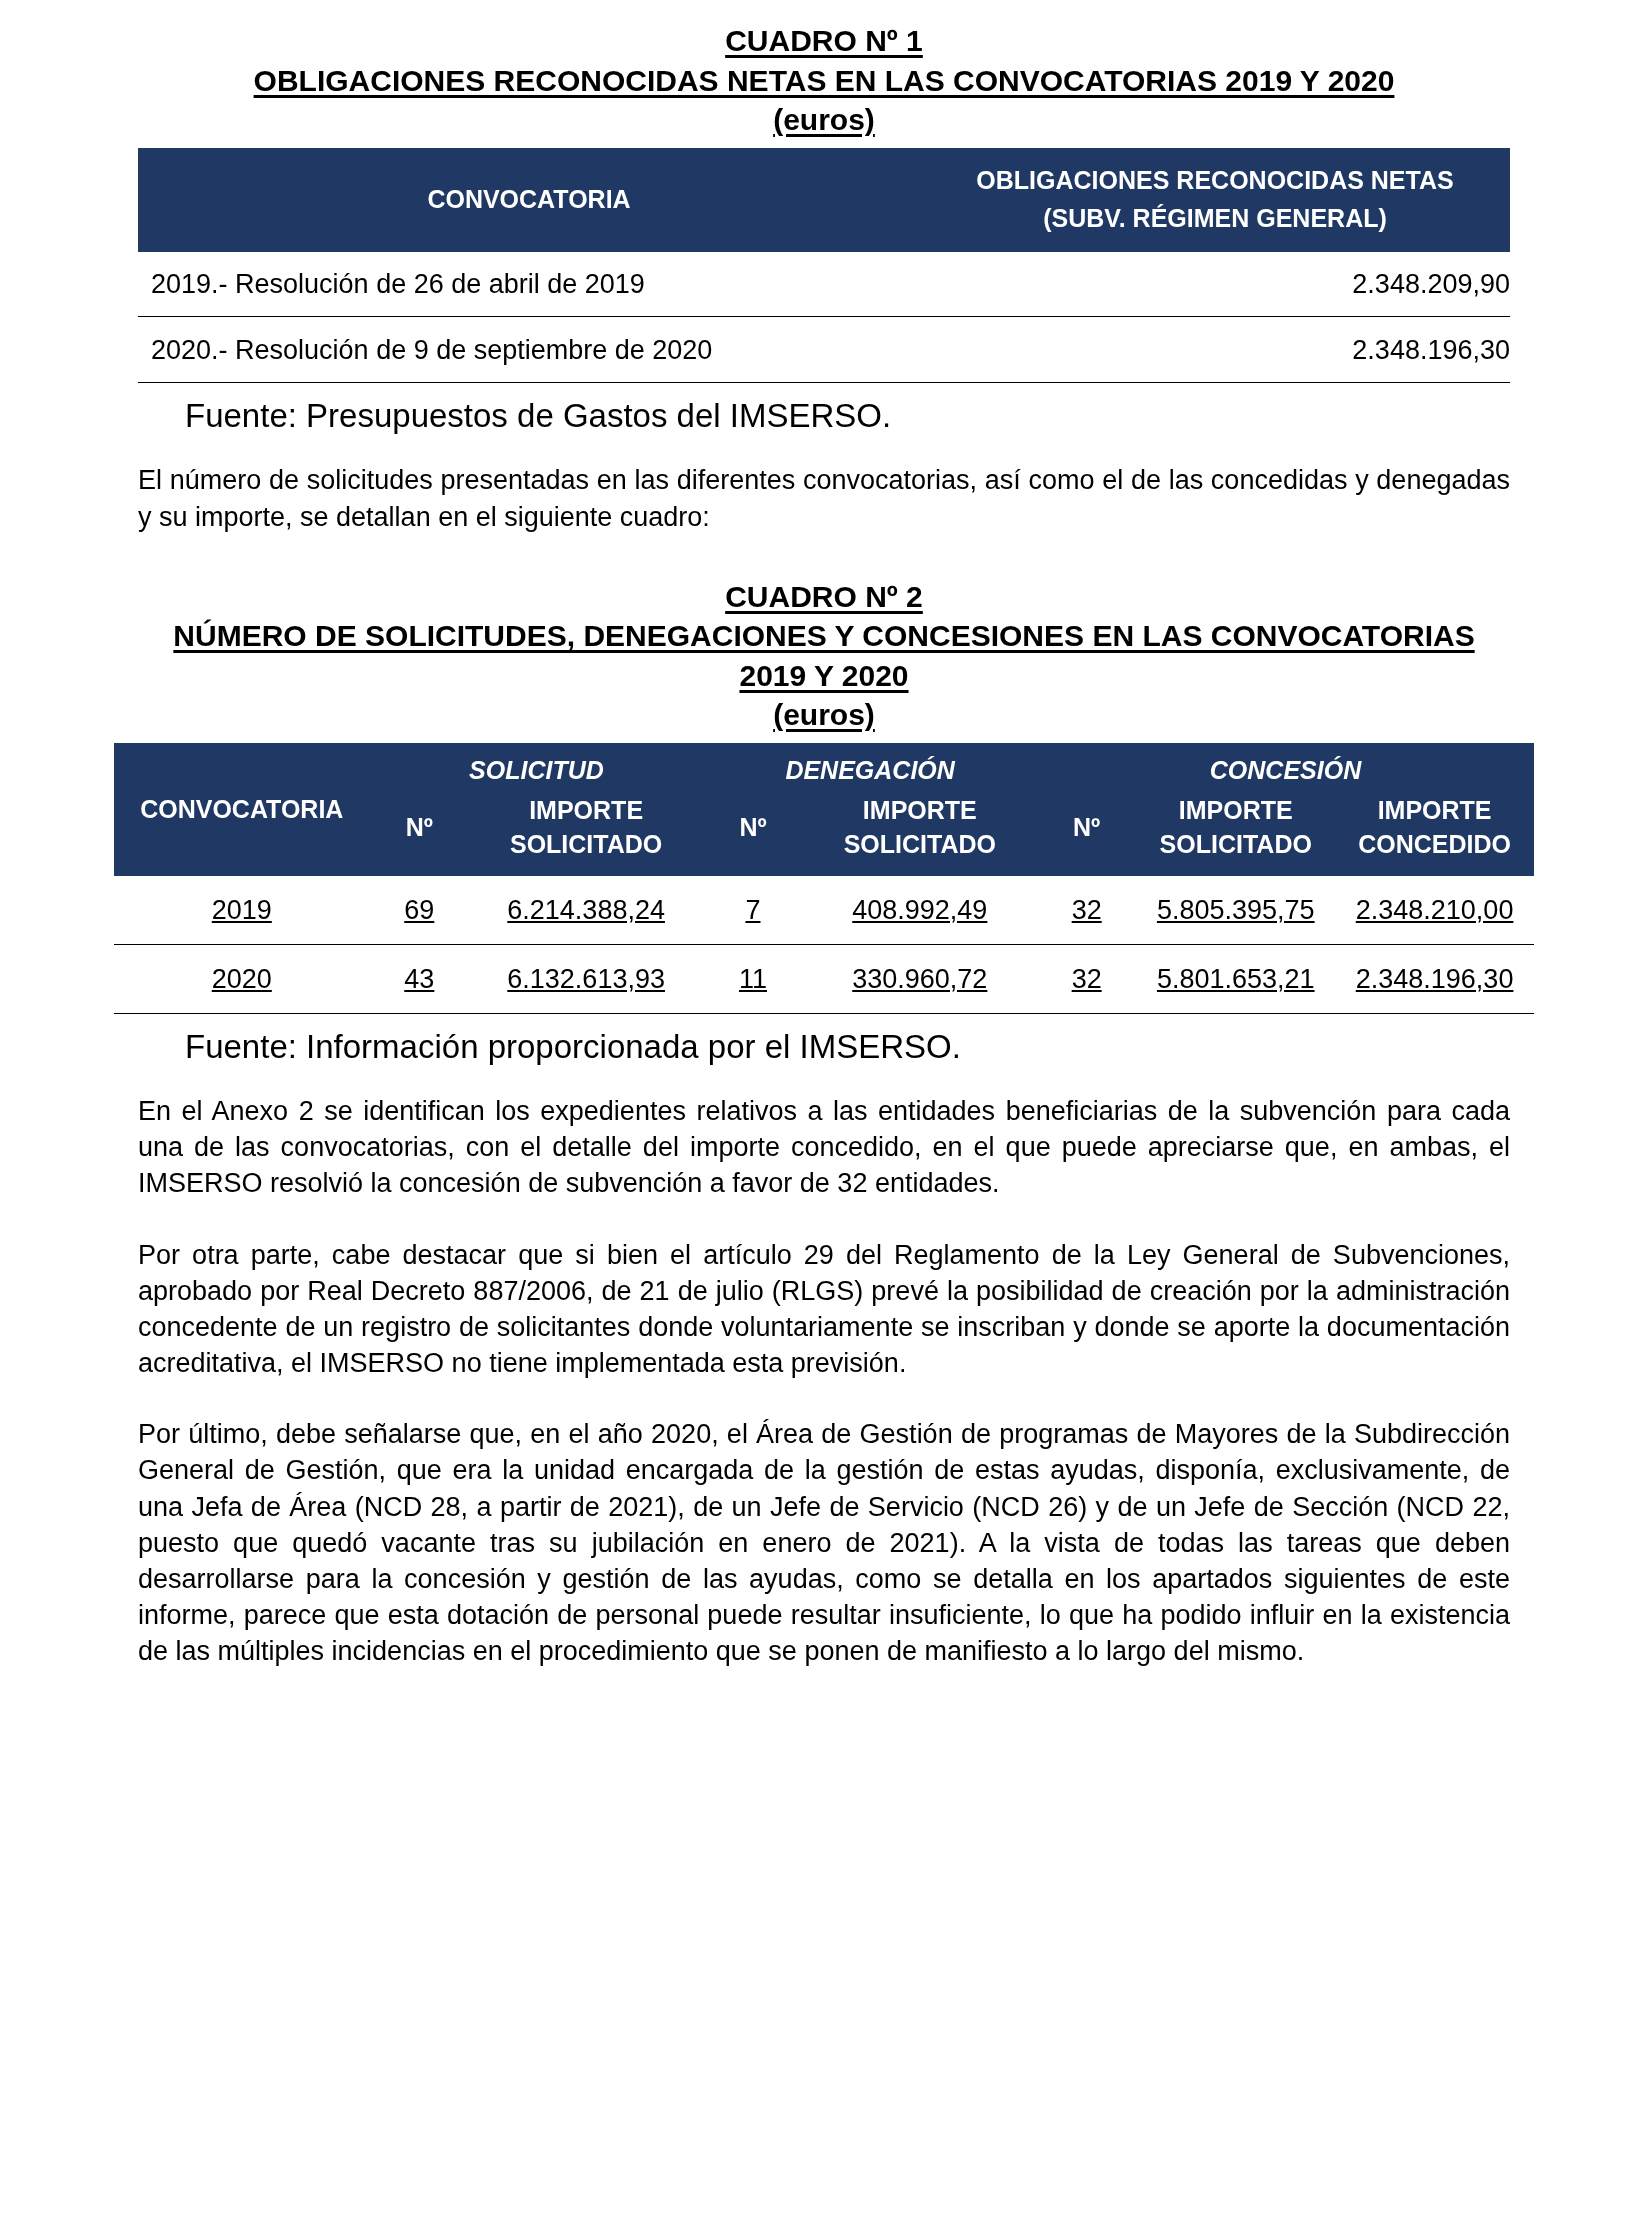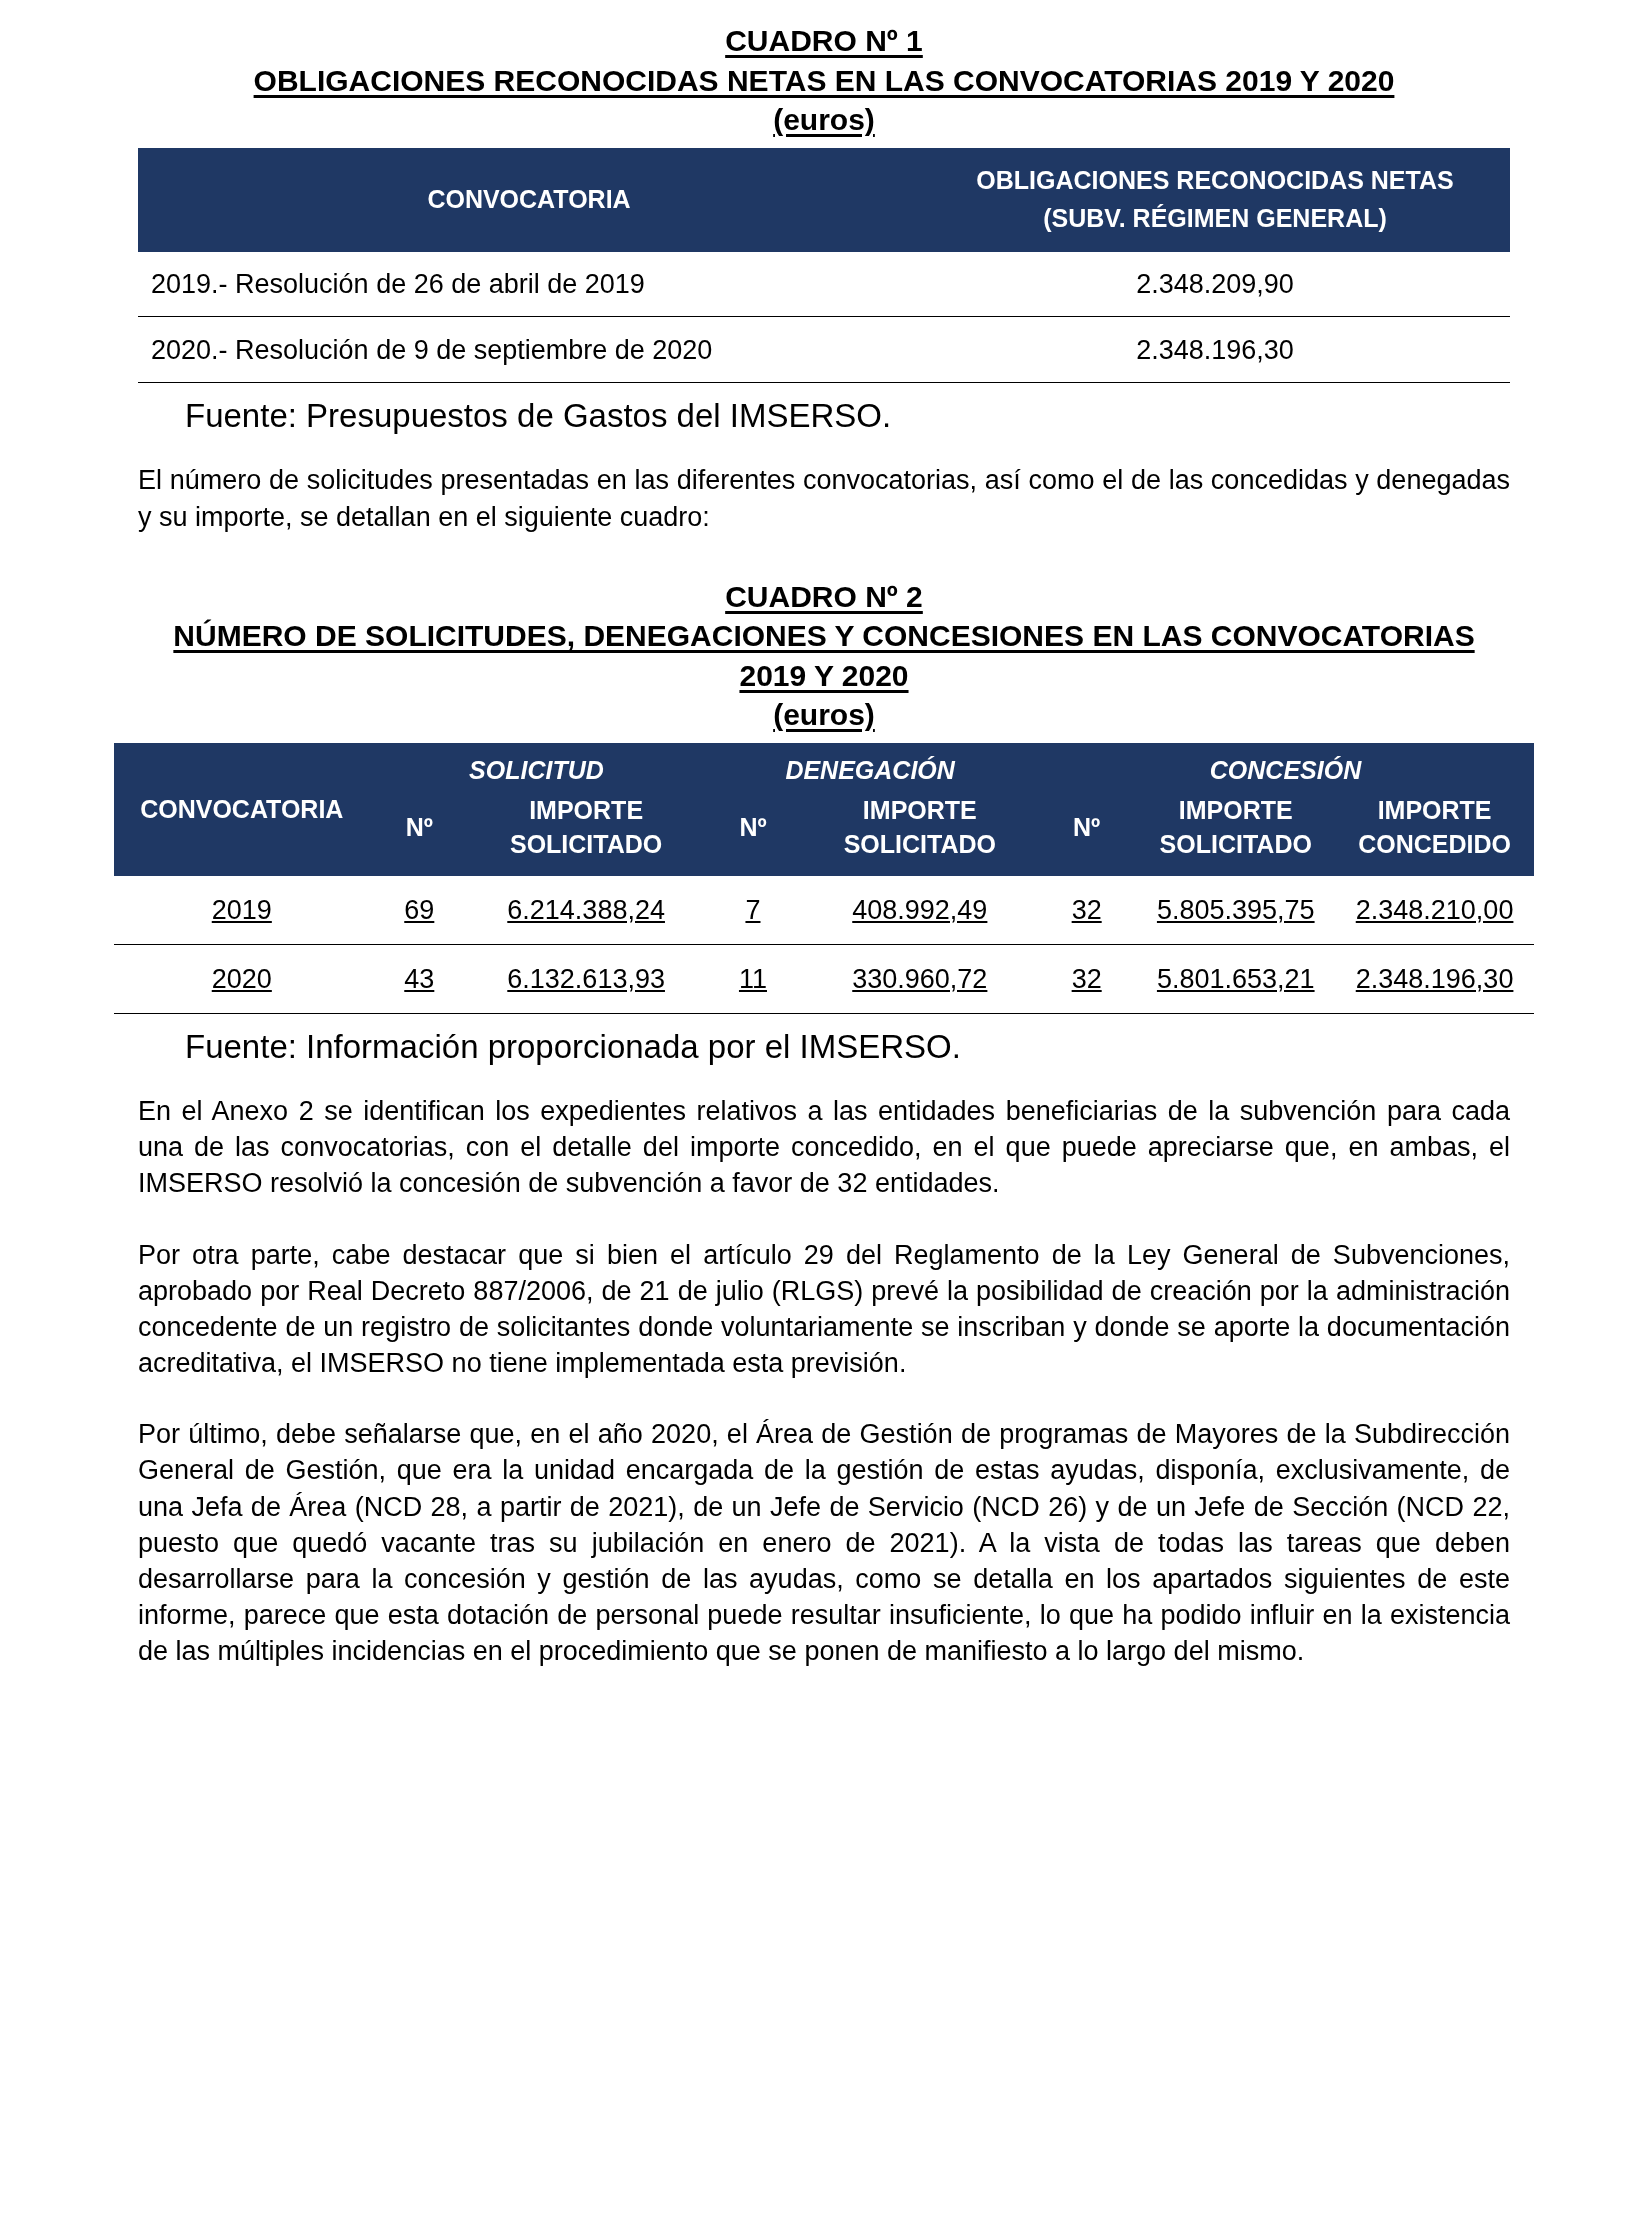--- a/index.html
+++ b/index.html
@@ -19,21 +19,21 @@
   th { background:#1F3864; color:#fff; font-weight:bold; font-size:25px; vertical-align:middle; }
   td { font-size:27px; vertical-align:middle; }
 
   
   .t1 { width:100%; table-layout:fixed; margin-top:3.2px; }
   .t1 th { padding:14.4px 8px; line-height:1.5; }
   .t1 .c1 { width:57%; }
   .t1 .c2 { width:43%; }
   .t1 td { padding:17.7px 0 16px 0; border-bottom:1.6px solid #000; }
   .t1 td.conv { text-align:left; padding-left:13px; }
-  .t1 td.num  { text-align:center; }
+  .t1 td.num  { text-align:right; }
 
   
   .fuente { font-size:33px; margin:14.4px 0 27px 47px; }
 
   
   .para { font-size:27px; line-height:1.34; text-align:justify; margin-bottom:35px; }
   .intro { margin-bottom:42px; }
 
   
   .t2wrap { margin:0 -24px; }

